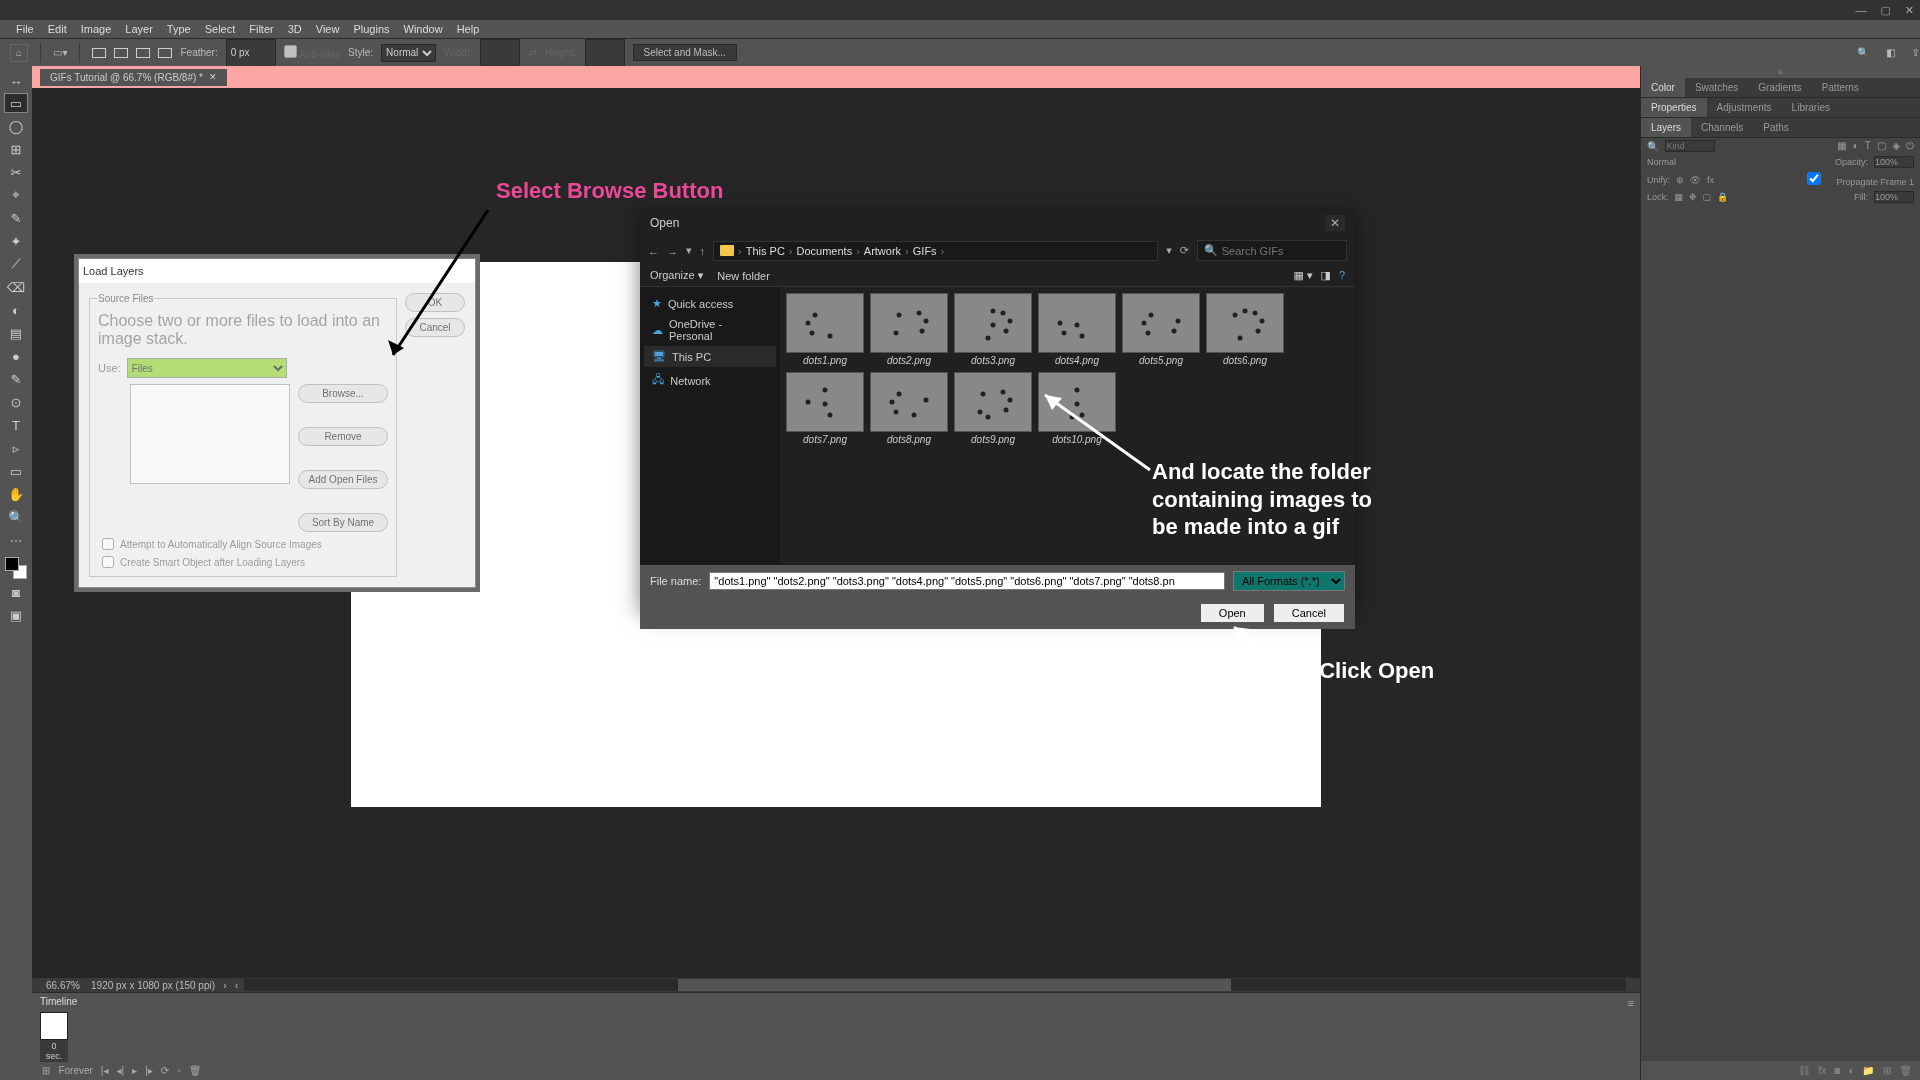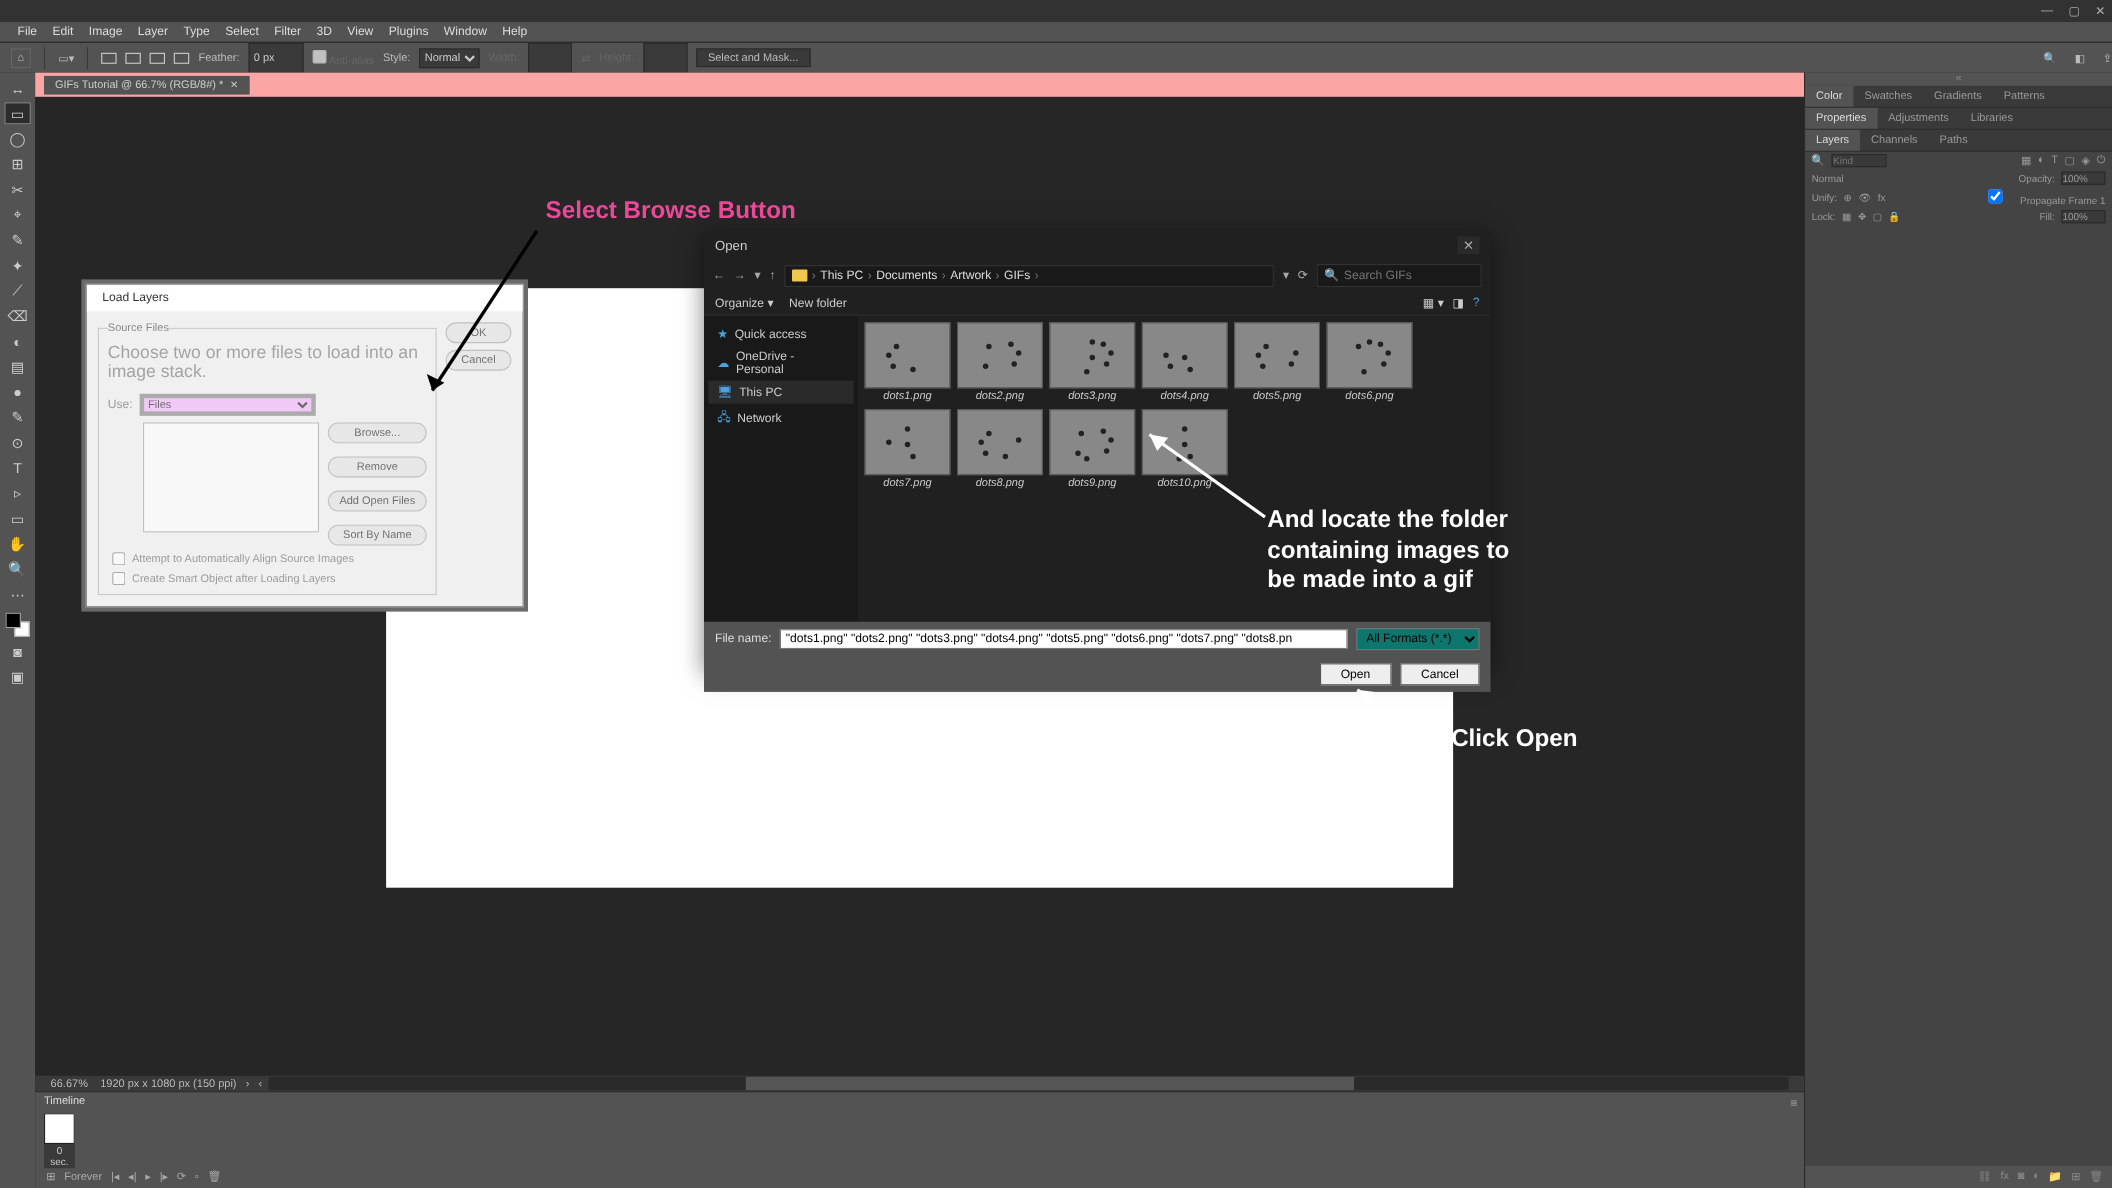--- a/index.html
+++ b/index.html
@@ -37,29 +37,29 @@
 .timeline .frame { width: 28px; height: 28px; background: #fff; border: 1px solid #222; margin-left: 8px; margin-top: 2px; }
 .timeline .frame-lbl { font-size: 9px; color: #ccc; margin-left: 8px; background: #3a3a3a; padding: 1px 4px; width: 28px; text-align: center; }
 .timeline .play-ctrls { position: absolute; bottom: 4px; left: 10px; display: flex; gap: 8px; align-items: center; font-size: 10px; color: #aaa; }
 .timeline .play-ctrls span { cursor: pointer; }
 .right-panels { width: 280px; background: #535353; display: flex; flex-direction: column; font-size: 10px; color: #ccc; border-left: 1px solid #2a2a2a; }
 .right-panels .tabs { display: flex; background: #3a3a3a; border-bottom: 1px solid #2a2a2a; }
 .right-panels .tabs span { padding: 4px 10px; cursor: pointer; color: #999; }
 .right-panels .tabs span.active { background: #535353; color: #ddd; }
 .right-panels .panel-body { flex: 1; background: #444; }
 .load-layers { position: absolute; top: 258px; left: 78px; width: 398px; background: #f0f0f0; border: 1px solid #888; box-shadow: 0 0 0 4px #6a6a6a; color: #555; font-size: 11px; z-index: 40; }
-.load-layers .ttl { background: #fff; padding: 6px 14px; font-size: 11px; color: #333; }
+.load-layers .ttl { background: #fff; padding: 6px 4px; font-size: 11px; color: #333; }
 .load-layers .inner { padding: 10px; display: flex; gap: 8px; opacity: 0.55; }
 .load-layers fieldset { border: 1px solid #aaa; padding: 8px; flex: 1; }
 .load-layers legend { font-size: 10px; color: #333; }
 .load-layers .hint { font-size: 16px; color: #666; margin-bottom: 10px; }
 .load-layers .row { display: flex; align-items: center; gap: 6px; margin-bottom: 6px; }
-.load-layers select { width: 160px; height: 20px; background: #f0abfc; border: 4px solid #737373; font-size: 10px; }
+.load-layers select { width: 160px; height: 20px; background: #84cc16; border: 1px solid #737373; font-size: 10px; }
 .load-layers .list { width: 160px; height: 100px; background: #fff; border: 1px solid #999; margin-left: 32px; }
-.load-layers .btncol { display: flex; flex-direction: column; gap: 12px; width: 90px; }
+.load-layers .btncol { display: flex; flex-direction: column; gap: 24px; width: 90px; }
 .load-layers .btncol button, .load-layers .side button { background: #e0e0e0; border: 1px solid #999; padding: 3px 0; font-size: 10px; cursor: pointer; border-radius: 10px; }
 .load-layers .side { display: flex; flex-direction: column; gap: 6px; width: 70px; }
 .load-layers .chk { display: flex; align-items: center; gap: 6px; font-size: 10px; color: #555; margin-top: 6px; margin-left: 4px; }
 .load-layers input[type=checkbox] { width: 12px; height: 12px; }
 .open-dialog { position: absolute; top: 210px; left: 640px; width: 715px; height: 400px; background: #202020; color: #ccc; z-index: 50; box-shadow: 0 4px 20px rgba(0,0,0,0.5); }
 .open-dialog .od-title { padding: 5px 10px; font-size: 12px; display: flex; align-items: center; }
 .open-dialog .od-title .x { margin-left: auto; font-size: 12px; cursor: pointer; color: #aaa; background: #2a2a2a; width: 20px; height: 16px; display: flex; align-items: center; justify-content: center; }
 .open-dialog .od-nav { display: flex; align-items: center; padding: 4px 8px; gap: 8px; font-size: 11px; }
 .open-dialog .od-nav .arrow { cursor: pointer; color: #aaa; }
 .open-dialog .od-nav .path { display: flex; align-items: center; gap: 4px; flex: 1; background: #191919; padding: 3px 6px; border: 1px solid #333; }

